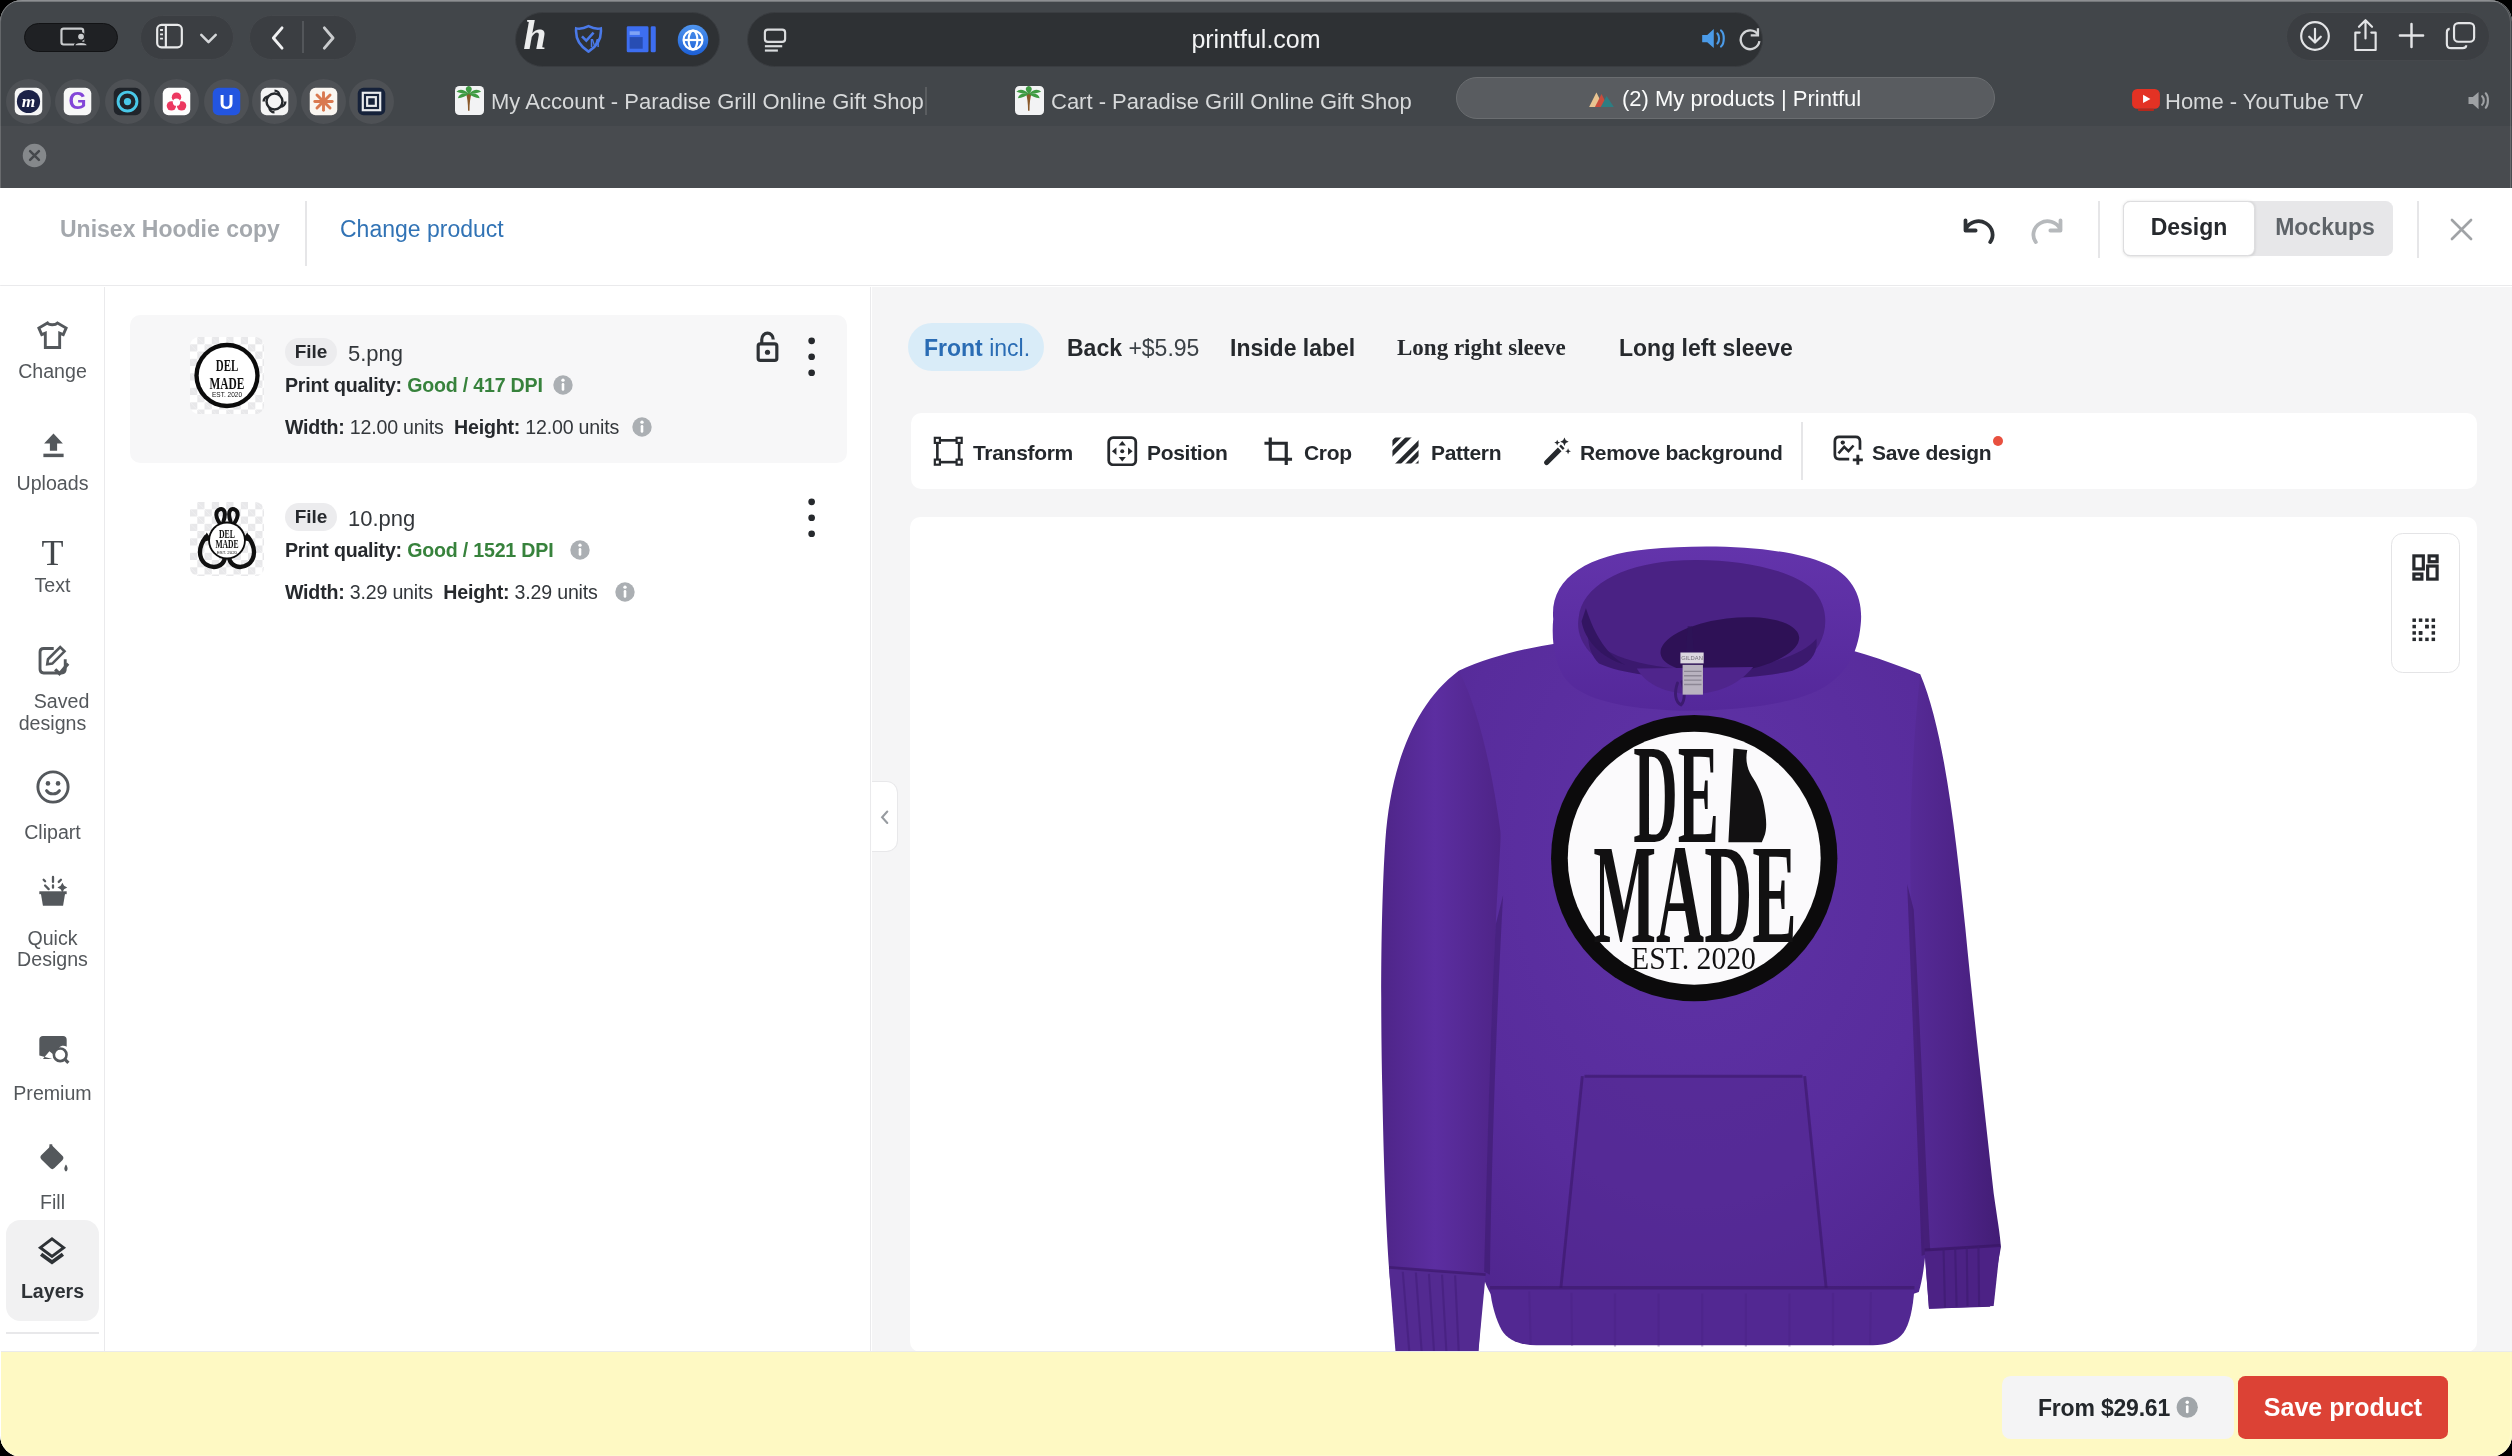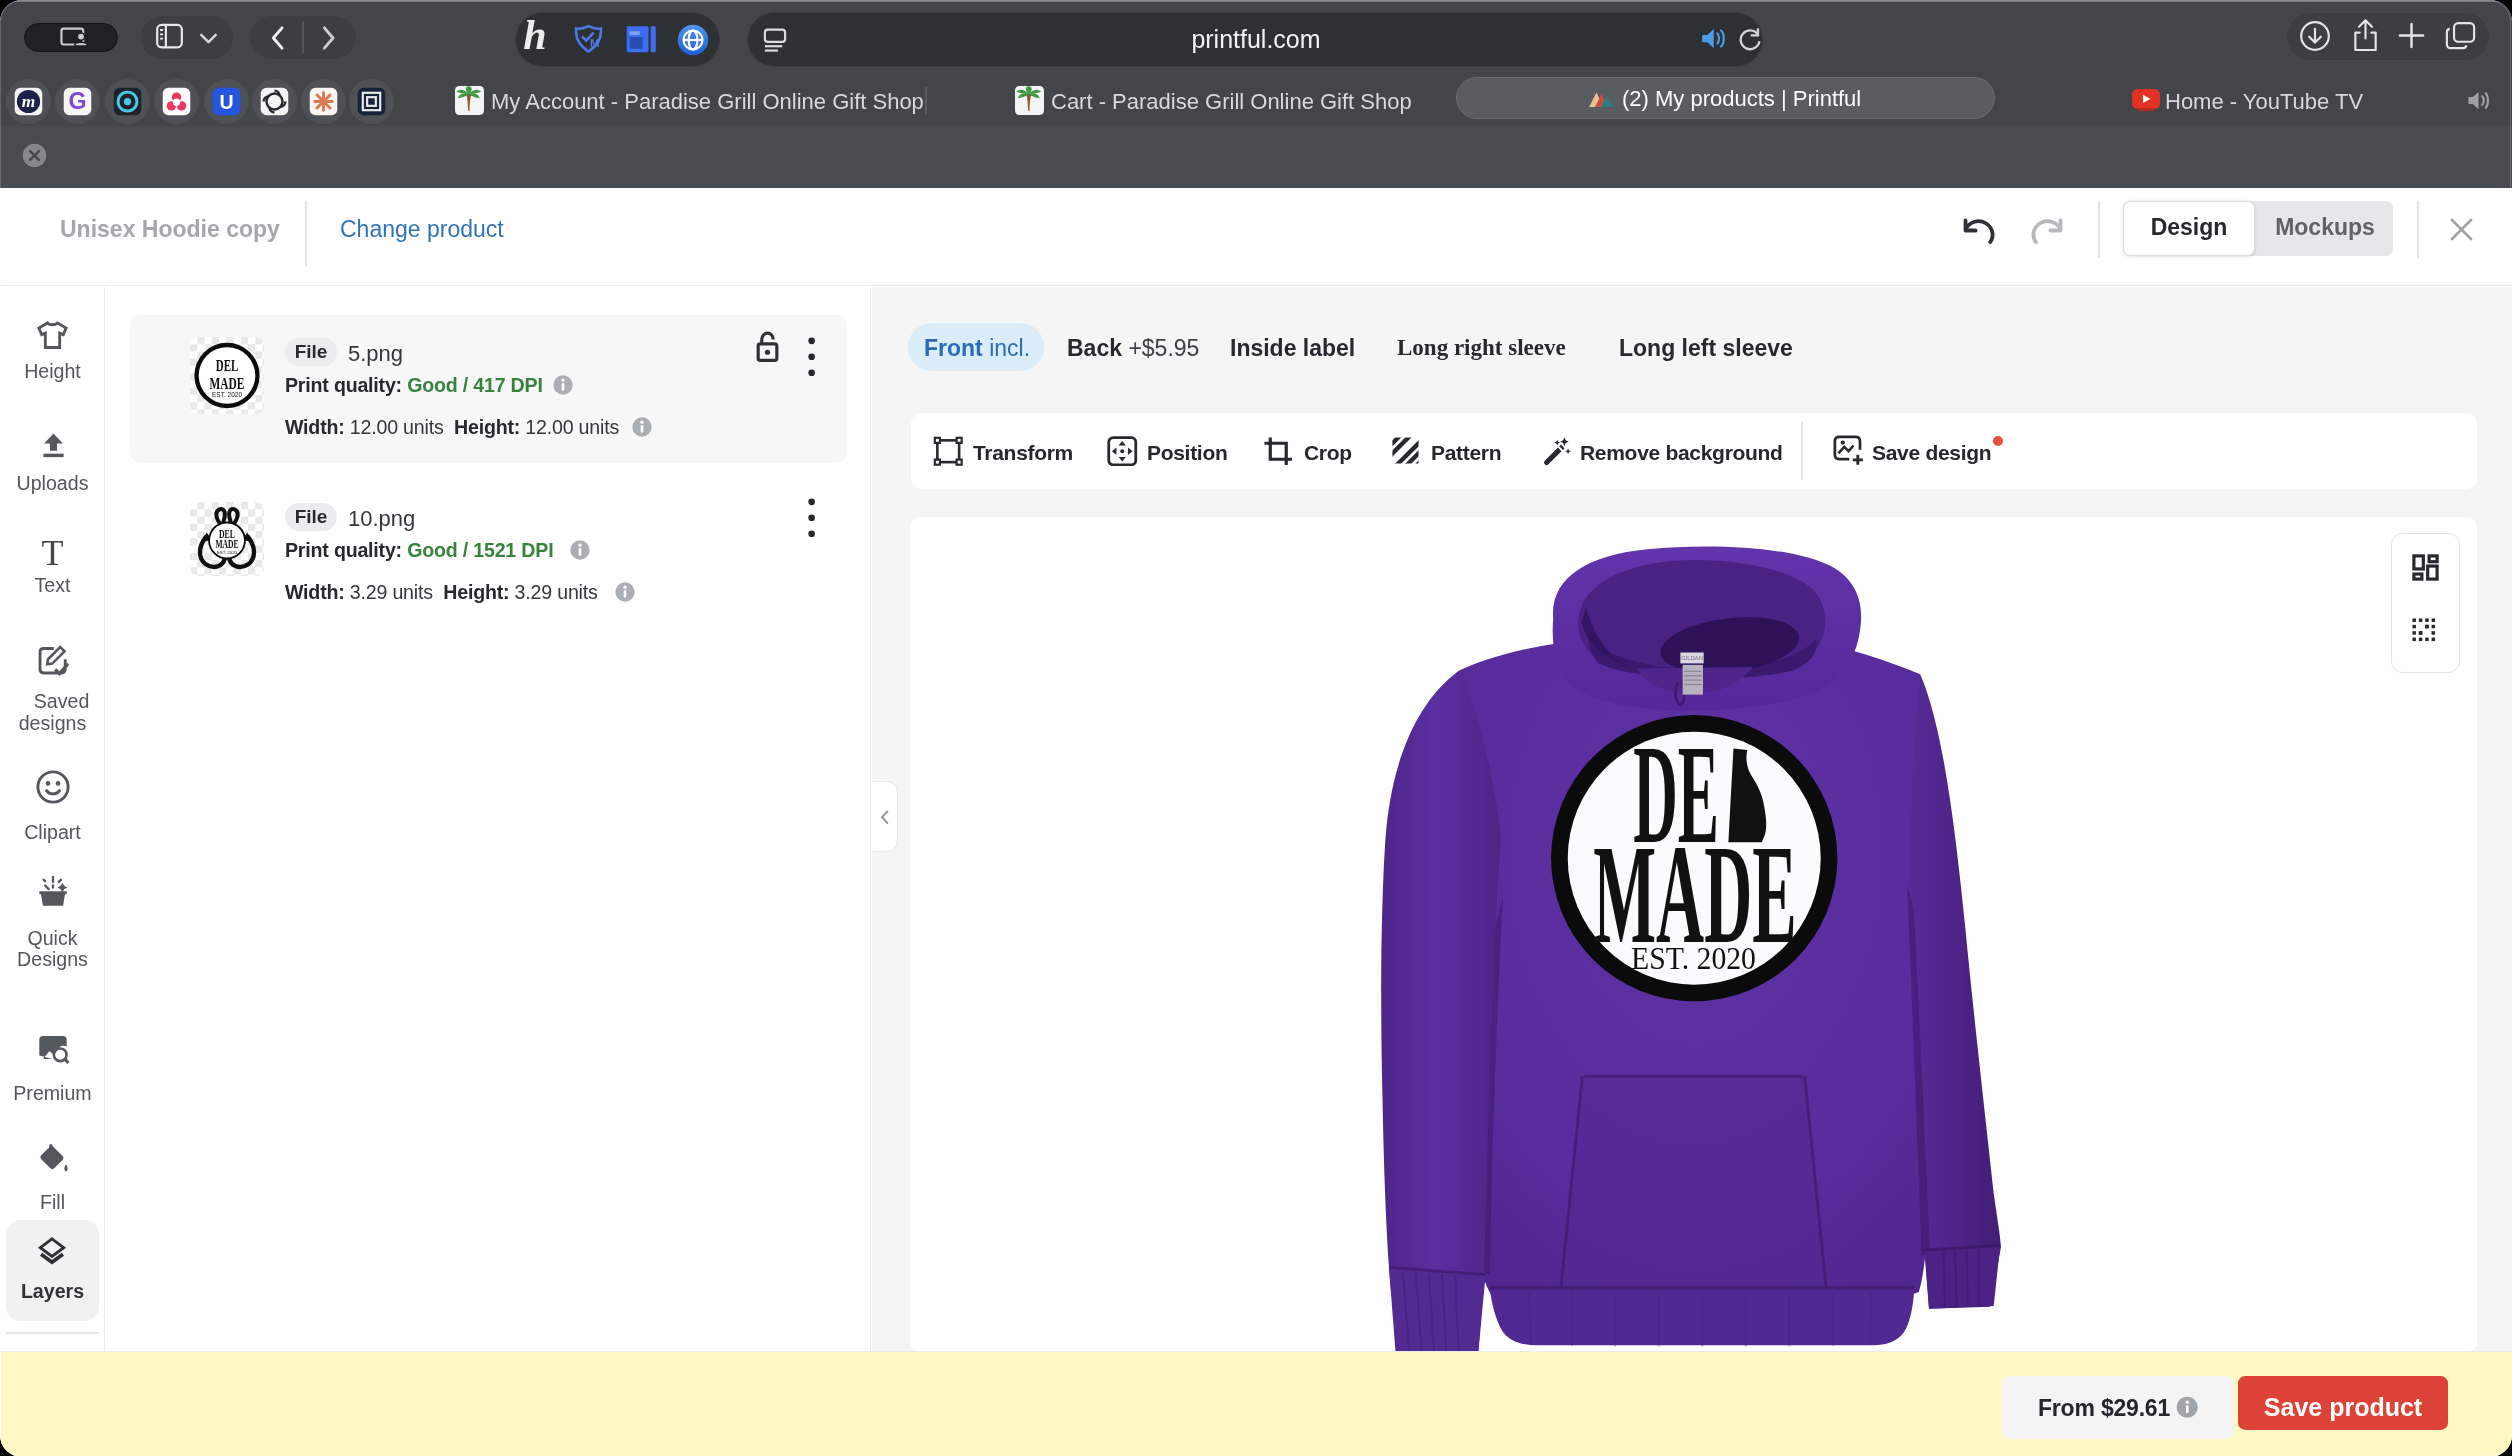--- a/index.html
+++ b/index.html
@@ -490,21 +490,21 @@
 
         <div class="abs" style="left:0;top:494px;width:26px;height:71px;background:#fff;border:1.5px solid #e8e8ea;border-left:none;border-radius:0 11.6px 11.6px 0;box-sizing:border-box;"></div>
         <svg width="9.4" height="14.5" viewBox="0 0 9 14" style="position:absolute;left:8px;top:523px;">
             <path d="M7 1.5 L2 7 L7 12.5" fill="none" stroke="#979ba0" stroke-width="2" stroke-linecap="round"></path>
           </svg>
       </div>
       <div id="sidebar">
         <svg width="33" height="30.5" viewBox="0 0 23 21" style="position:absolute;left:36px;top:33px;">
             <path d="M8 2 C9 3.6 13.5 3.6 15 2 L21 5.5 L19 10 L16.5 9 L16.5 19 L6.5 19 L6.5 9 L4 10 L2 5.5 Z" fill="none" stroke="#54585c" stroke-width="2"></path>
           </svg>
-        <div class="sbitem" style="top:73px;">Height</div>
+        <div class="sbitem" style="top:73px;">Change</div>
         <svg width="25" height="26" viewBox="0 0 17 18" style="position:absolute;left:41px;top:145px;">
             <path d="M8.5 1 L15 8 L11 8 L11 13 L6 13 L6 8 L2 8 Z" fill="#54585c"></path>
             <rect x="1.5" y="15" width="14" height="2.4" fill="#54585c"></rect>
           </svg>
         <div class="sbitem" style="top:185px;">Uploads</div>
         <div class="abs" style="left:0;top:245px;width:105px;text-align:center;font-family:'Liberation Serif',serif;font-size:36px;color:#43474b;">T</div>
         <div class="sbitem" style="top:287px;">Text</div>
         <svg width="36" height="36" viewBox="0 0 25 25" style="position:absolute;left:35px;top:355px;">
             <path d="M21 12 L21 19 C21 20.6 20 21.5 18.5 21.5 L6 21.5 C4.5 21.5 3.5 20.6 3.5 19 L3.5 7 C3.5 5.4 4.5 4.5 6 4.5 L13 4.5" fill="none" stroke="#54585c" stroke-width="2"></path>
             <path d="M9 12 L17.5 3.5 L20.5 6.5 L12 15 L8.5 15.5 Z" fill="none" stroke="#54585c" stroke-width="1.8"></path>
@@ -624,18 +624,18 @@
       </div>
     </div>
     <div id="bottombar">
       <div class="abs" style="left:2001px;top:24px;width:232px;height:63px;border-radius:8.7px;background:#f4f4f5;"></div>
       <div class="abs b" style="left:2037px;top:43px;font-size:23px;letter-spacing:-0.2px;color:#23272b;">From $29.61</div>
       <svg width="22.5" height="22.5" viewBox="0 0 34 34" style="position:absolute;left:2175px;top:44px;">
           <circle cx="17" cy="17" r="16" fill="#a0a5a9"></circle>
           <rect x="15" y="14" width="4" height="12" rx="2" fill="#fff"></rect>
           <circle cx="17" cy="9.5" r="2.6" fill="#fff"></circle>
         </svg>
-      <div class="abs b" style="left:2237px;top:24px;width:210px;height:54px;border-radius:7.3px;background:#dc4235;color:#fff;font-size:25px;text-align:center;line-height:63px;">Save product</div>
+      <div class="abs b" style="left:2237px;top:24px;width:210px;height:63px;border-radius:7.3px;background:#dc4235;color:#fff;font-size:25px;text-align:center;line-height:63px;">Save product</div>
     </div>
   </div>
 </div>
 <div id="winborder"></div>
 
 
 </body></html>

